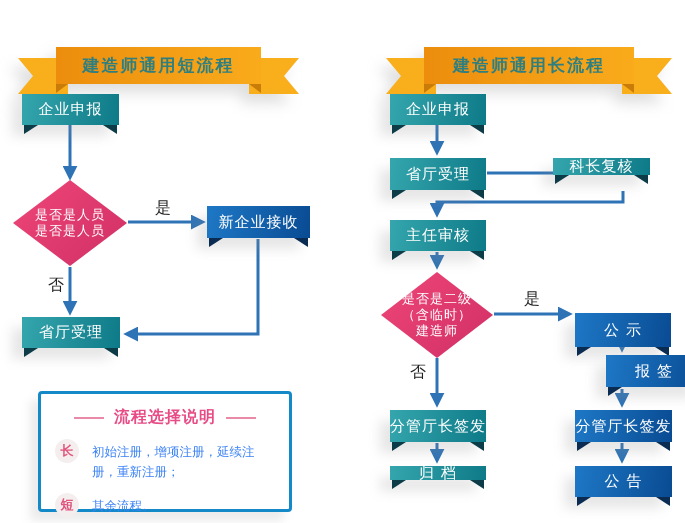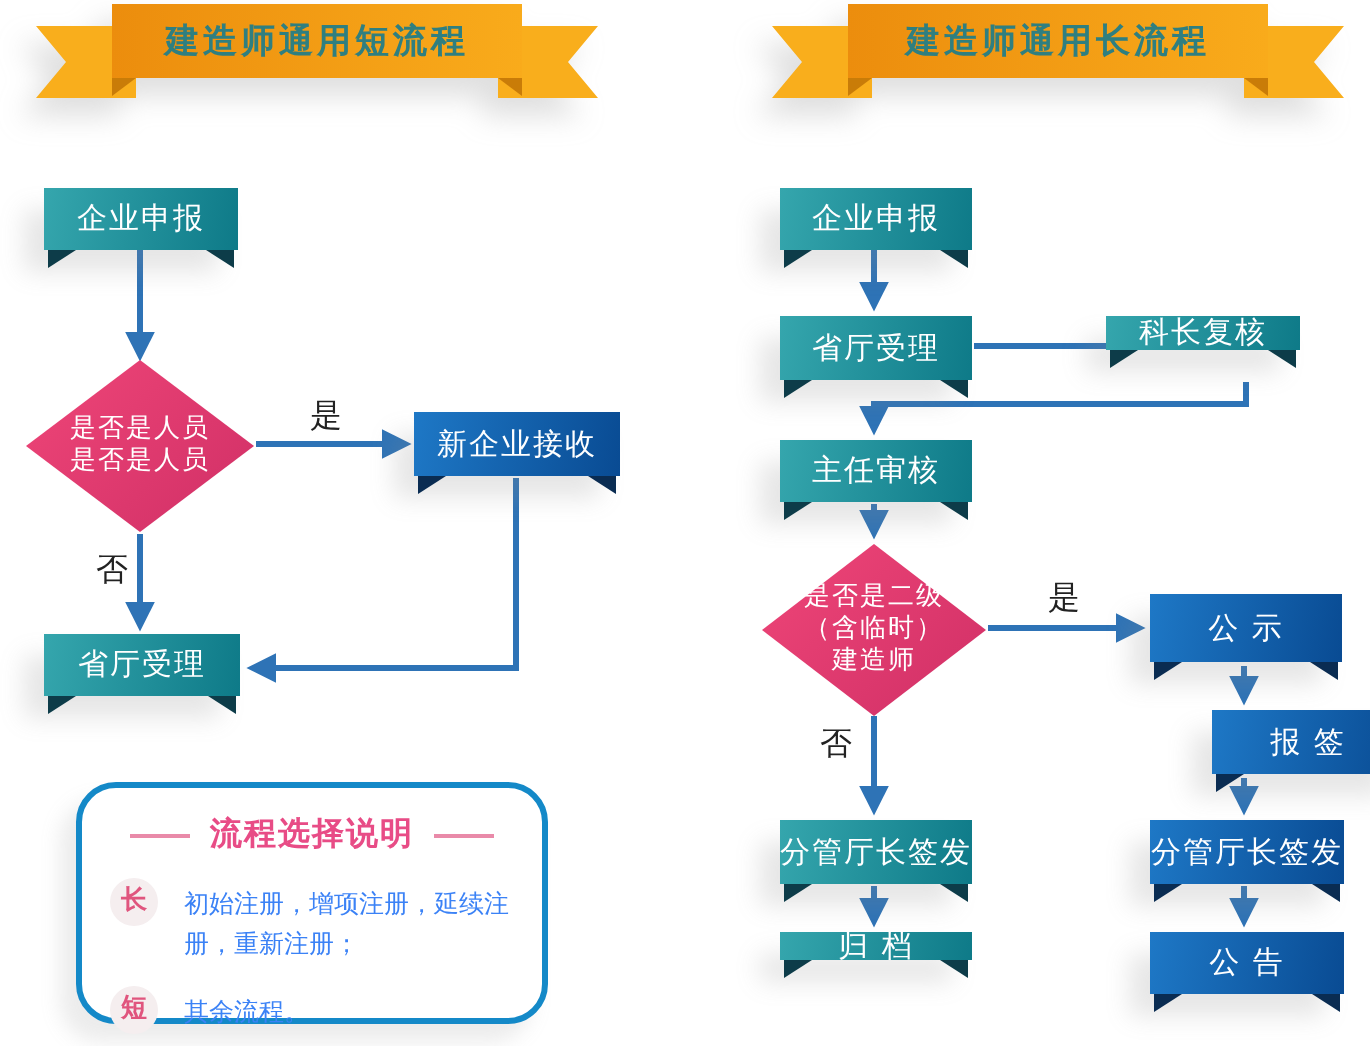--- a/index.html
+++ b/index.html
@@ -2,21 +2,21 @@
 <html><head>
 <meta charset="utf-8">
 <style>
   html,body{margin:0;padding:0;background:#fff;}
   .stage{
     position:relative;width:685px;height:523px;background:#ffffff;overflow:hidden;
     font-family:"DejaVu Sans","Liberation Sans",sans-serif;
   }
 
   
-  .banner{position:absolute;height:50px;filter:drop-shadow(-8px 9px 7px rgba(150,150,150,.30));}
+  .banner{position:absolute;height:50px;filter:drop-shadow(-8px 9px 7px rgba(150,150,150,.30));margin-top:45px;}
   .banner .tail{position:absolute;top:11px;width:50px;height:36px;background:#F9AE1C;}
   .banner .tail.left{left:0;clip-path:polygon(0 0,100% 0,100% 100%,0 100%,30% 50%);}
   .banner .tail.right{right:0;clip-path:polygon(0 0,100% 0,70% 50%,100% 100%,0 100%);}
   .banner .band{
     position:absolute;left:38px;right:38px;top:0;height:37px;
     background:linear-gradient(90deg,#EC8D0D,#F9AB1B);
     color:#2F7F80;font-size:17px;font-weight:bold;letter-spacing:2px;
     display:flex;align-items:center;justify-content:center;
   }
   .banner .fold{position:absolute;top:37px;width:12px;height:9px;background:#C97C08;}
@@ -44,22 +44,22 @@
     filter:drop-shadow(-8px 9px 7px rgba(140,140,140,.25));
   }
 
   .flow-label{position:absolute;font-size:16px;color:#222;}
 
   
   svg.wires{position:absolute;left:0;top:0;pointer-events:none;}
 
   
   .legend{
-    position:absolute;left:38px;top:391px;width:236px;height:121px;
-    border:3px solid #1489C8;border-radius:20px;background:#fff;box-sizing:border-box;
+    position:absolute;left:38px;top:391px;width:254px;height:121px;
+    border:3px solid #1489C8;border-radius:4px;background:#fff;box-sizing:border-box;
     box-shadow:-8px 9px 10px rgba(150,150,150,.18);
   }
   .legend-title-row{display:flex;align-items:center;justify-content:center;gap:10px;margin-top:13px;}
   .legend-title-row .dash{width:30px;height:2px;background:#E98AA9;}
   .legend-title{color:#E84C86;font-size:16px;font-weight:bold;letter-spacing:1px;}
   .legend-item{display:flex;align-items:flex-start;padding:0 14px;margin-top:11px;}
   .legend-badge{
     width:24px;height:24px;border-radius:50%;background:#F5EEEF;color:#E0557E;
     font-size:13px;font-weight:bold;line-height:24px;text-align:center;flex-shrink:0;margin-right:13px;
   }
@@ -151,21 +151,21 @@
 
   <div class="diamond" style="left:381px;top:272px;width:112px;height:86px;">
     <span>是否是二级</span>
     <span>（含临时）</span>
     <span>建造师</span>
   </div>
 
   <div class="flow-label" style="left:524px;top:289px;">是</div>
   <div class="flow-label" style="left:410px;top:362px;">否</div>
 
-  <div class="node blue" style="left:575px;top:297px;width:96px;height:34px;">公 示</div>
+  <div class="node blue" style="left:575px;top:313px;width:96px;height:34px;">公 示</div>
 
   <div class="node blue" style="left:606px;top:355px;width:96px;height:32px;">报 签</div>
 
   <div class="node blue" style="left:575px;top:410px;width:97px;height:32px;">分管厅长签发</div>
 
   <div class="node blue" style="left:575px;top:466px;width:97px;height:31px;">公 告</div>
 
   <div class="node teal" style="left:390px;top:410px;width:96px;height:32px;">分管厅长签发</div>
 
   <div class="node teal" style="left:390px;top:466px;width:96px;height:14px;">归 档</div>

